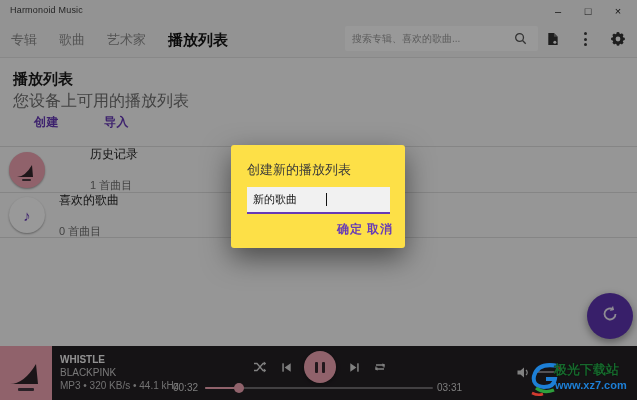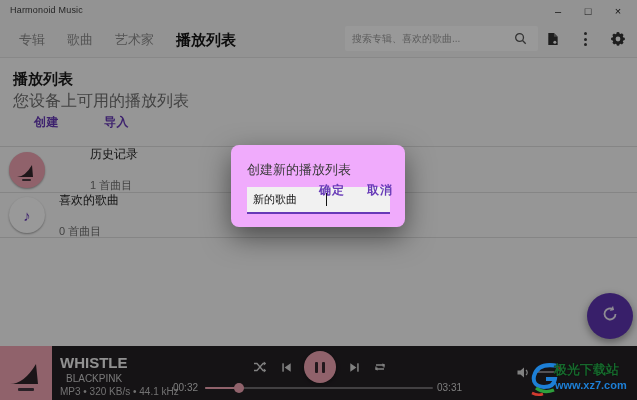--- a/index.html
+++ b/index.html
@@ -13,21 +13,21 @@
   
   .titlebar { position:absolute; top:0; left:0; right:0; height:22px; background:#F6F6F6; }
   .app-title { position:absolute; left:10px; top:5px; font-size:9px; color:#3c3c3c; letter-spacing:.2px; }
   .win-controls { position:absolute; right:4px; top:0; height:22px; display:flex; align-items:center; }
   .win-btn { width:30px; height:20px; display:flex; align-items:center; justify-content:center;
              font-size:11px; color:#222; cursor:default; }
 
   
   .header { position:absolute; top:22px; left:0; right:0; height:36px; background:#F6F6F6;
             border-bottom:1px solid #E3E3E3; }
-  .tabs { position:absolute; left:19px; top:0; height:36px; display:flex; align-items:center; gap:22px; }
+  .tabs { position:absolute; left:11px; top:0; height:36px; display:flex; align-items:center; gap:22px; }
   .tab { font-size:13px; color:#8b8b8b; }
   .tab.active { font-size:15px; font-weight:bold; color:#151515; }
 
   .searchbox { position:absolute; left:345px; top:4px; width:193px; height:25px; background:#FFFFFF;
                border-radius:2px; display:flex; align-items:center; padding:0 7px; }
   .searchbox .ph { flex:1; font-size:10px; color:#9a9a9a; white-space:nowrap; overflow:hidden; }
   .hicon { width:22px; height:22px; display:flex; align-items:center; justify-content:center; color:#3d3d3d; }
   .header-actions { position:absolute; right:8px; top:6px; display:flex; gap:11px; align-items:center; }
   .dots-icon { display:flex; flex-direction:column; gap:2.5px; align-items:center; }
   .dots-icon i { width:3px; height:3px; border-radius:50%; background:#3d3d3d; }
@@ -54,50 +54,50 @@
   
   .fab { position:absolute; left:587px; top:293px; width:46px; height:46px; border-radius:50%;
          background:#5E35B1; display:flex; align-items:center; justify-content:center;
          box-shadow:0 3px 8px rgba(0,0,0,.4); cursor:pointer; }
 
   
   .player { position:absolute; left:0; bottom:0; width:637px; height:54px; background:#242024; }
   .album-art { position:absolute; left:0; top:0; width:52px; height:54px; background:#F0A4B2;
                display:flex; align-items:flex-end; justify-content:center; }
   .track-info { position:absolute; left:60px; top:8px; }
-  .track-title { font-size:15px; font-weight:bold; color:#F2F2F2; }
-  .track-artist { font-size:10px; color:#C9C9C9; margin-top:2px;margin-left:6px; }
+  .track-title { font-size:10px; font-weight:bold; color:#F2F2F2; }
+  .track-artist { font-size:10px; color:#C9C9C9; margin-top:2px; }
   .track-format { font-size:10px; color:#BDBDBD; margin-top:2px; }
 
   .pcontrols { position:absolute; left:252px; top:5px; display:flex; align-items:center; gap:10px; color:#D8D8D8; }
   .picon { width:16px; height:16px; display:flex; align-items:center; justify-content:center; }
   .play-circle { width:32px; height:32px; border-radius:50%; background:#F0A4B2;
                  display:flex; align-items:center; justify-content:center; box-shadow:0 1px 4px rgba(0,0,0,.4); }
   .play-circle .bar { width:3px; height:11px; background:#3a2930; margin:0 2px; border-radius:1px; }
 
   .time { position:absolute; font-size:10px; color:#CFCFCF; top:36px; }
   .time.elapsed { left:173px; } .time.total { left:437px; }
   .seek { position:absolute; left:205px; top:41px; width:228px; height:2px; background:#6f6b6f; border-radius:1px; }
   .seek .fill { position:absolute; left:0; top:0; height:2px; width:34px; background:#F0A4B2; border-radius:1px; }
   .seek .thumb { position:absolute; left:29px; top:-4px; width:10px; height:10px; border-radius:50%; background:#F0A4B2; }
   .volume-icon { position:absolute; left:516px; top:19px; color:#D8D8D8; }
   .volume-line { position:absolute; left:536px; top:25px; width:22px; height:2px; background:#8a868a; }
 
   
   .scrim { position:absolute; inset:0; background:rgba(0,0,0,0.40); }
-  .dialog { position:absolute; left:231px; top:145px; width:174px; height:82px; background:#f0abfc;
-            border-radius:8px; box-shadow:0 10px 28px rgba(0,0,0,.5); }
+  .dialog { position:absolute; left:231px; top:145px; width:174px; height:103px; background:#fde047;
+            border-radius:3px; box-shadow:0 10px 28px rgba(0,0,0,.5); }
   .dialog-title { position:absolute; left:16px; top:16px; font-size:13px; color:#3a3a3a; }
   .dialog-field { position:absolute; left:16px; right:15px; top:42px; height:27px; background:#F1F1F1;
                   border-bottom:2px solid #673AB7; display:flex; align-items:center; padding:0 6px; }
   .dialog-input { border:none; outline:none; background:transparent; width:100%;
                   font-size:11px; color:#111; font-family:"Liberation Sans", sans-serif;
                   border-right:1px solid transparent; }
   .caret { width:1px; height:13px; background:#111; margin-left:-58px; }
-  .dialog-actions { position:absolute; right:12px; bottom:28px; display:flex; gap:22px; }
+  .dialog-actions { position:absolute; right:12px; bottom:10px; display:flex; gap:4px; }
   .dialog-btn { font-size:12px; font-weight:bold; color:#673AB7; letter-spacing:1px; cursor:pointer; }
 
   
   .watermark { position:absolute; right:1px; bottom:2px; width:108px; height:38px; }
   .wm-logo { position:absolute; left:0; top:0; }
   .wm-site { position:absolute; left:26px; top:1px; font-size:13px; font-weight:bold; color:#17682d;
              text-shadow:0 0 1px #000; white-space:nowrap; }
   .wm-url { position:absolute; left:27px; top:19px; font-size:11px; font-weight:bold; color:#1d7fd6;
             white-space:nowrap; }
 </style>

